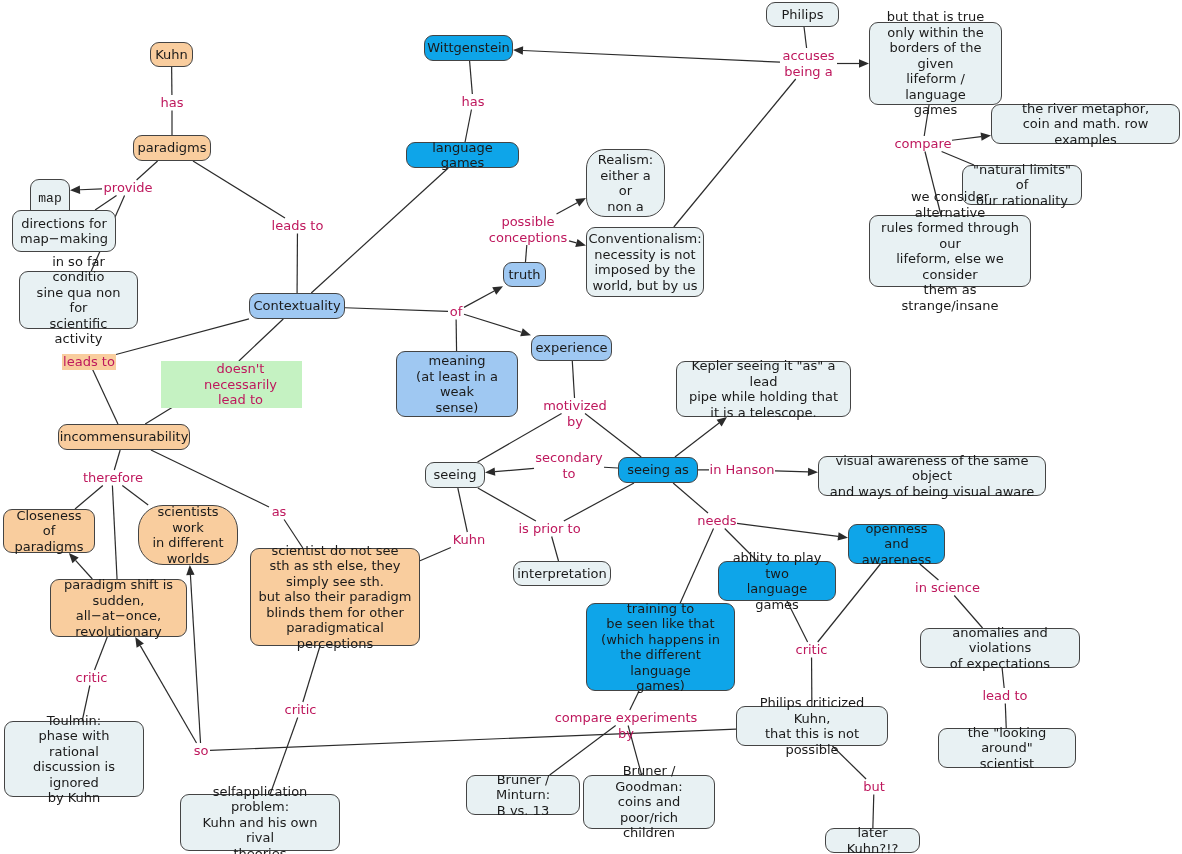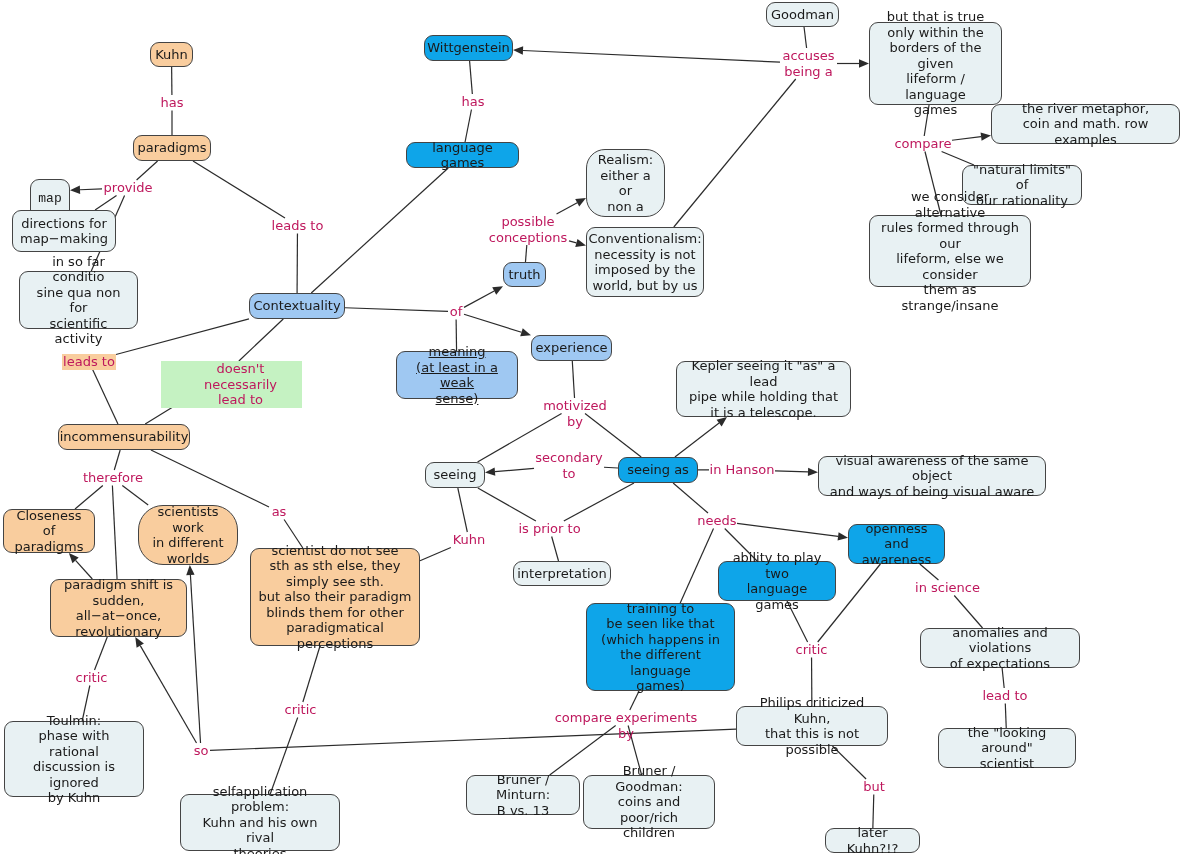--- a/index.html
+++ b/index.html
@@ -169,21 +169,21 @@
       <div class="node n-green" style="left: 406px; top: 142px; width: 113px; height: 26px;">language games</div>
       <div class="node n-grey" style="left: 586px; top: 149px; width: 79px; height: 68px; border-radius: 19px;">Realism:
 either a or
 non a</div>
       <div class="node n-grey" style="left: 586px; top: 227px; width: 118px; height: 70px;">Conventionalism:
 necessity is not
 imposed by the
 world, but by us</div>
       <div class="node n-blue" style="left: 503px; top: 262px; width: 43px; height: 25px;">truth</div>
       <div class="node n-blue" style="left: 531px; top: 335px; width: 81px; height: 26px;">experience</div>
-      <div class="node n-blue" style="left: 396px; top: 351px; width: 122px; height: 48px; text-decoration: underline;">meaning
+      <div class="node n-blue" style="left: 396px; top: 351px; width: 122px; height: 66px;">meaning
 (at least in a weak
 sense)</div>
       <div class="node n-grey" style="left: 425px; top: 462px; width: 60px; height: 26px;">seeing</div>
       <div class="node n-green" style="left: 618px; top: 457px; width: 80px; height: 26px;">seeing as</div>
       <div class="node n-grey" style="left: 513px; top: 561px; width: 98px; height: 25px;">interpretation</div>
       <div class="node n-grey" style="left: 676px; top: 361px; width: 175px; height: 56px;">Kepler seeing it "as" a lead
 pipe while holding that
 it is a telescope.</div>
       <div class="node n-grey" style="left: 818px; top: 456px; width: 228px; height: 40px;">visual awareness of the same object
 and ways of being visual aware</div>
@@ -201,21 +201,21 @@
       <div class="node n-grey" style="left: 938px; top: 728px; width: 138px; height: 40px;">the "looking around"
 scientist</div>
       <div class="node n-grey" style="left: 736px; top: 706px; width: 152px; height: 40px;">Philips criticized Kuhn,
 that this is not possible</div>
       <div class="node n-grey" style="left: 466px; top: 775px; width: 114px; height: 40px;">Bruner / Minturn:
 B vs. 13</div>
       <div class="node n-grey" style="left: 583px; top: 775px; width: 132px; height: 54px;">Bruner / Goodman:
 coins and poor/rich
 children</div>
       <div class="node n-grey" style="left: 825px; top: 828px; width: 95px; height: 25px;">later Kuhn?!?</div>
-      <div class="node n-grey" style="left: 766px; top: 2px; width: 73px; height: 25px;">Goodman</div>
+      <div class="node n-grey" style="left: 766px; top: 2px; width: 73px; height: 25px;">Philips</div>
       <div class="node n-grey" style="left: 869px; top: 22px; width: 133px; height: 83px;">but that is true
 only within the
 borders of the given
 lifeform / language
 games</div>
       <div class="node n-grey" style="left: 991px; top: 104px; width: 189px; height: 40px;">the river metaphor,
 coin and math. row examples</div>
       <div class="node n-grey" style="left: 962px; top: 165px; width: 120px; height: 40px;">"natural limits" of
 our rationality</div>
       <div class="node n-grey" style="left: 869px; top: 215px; width: 162px; height: 72px;">we consider alternative

